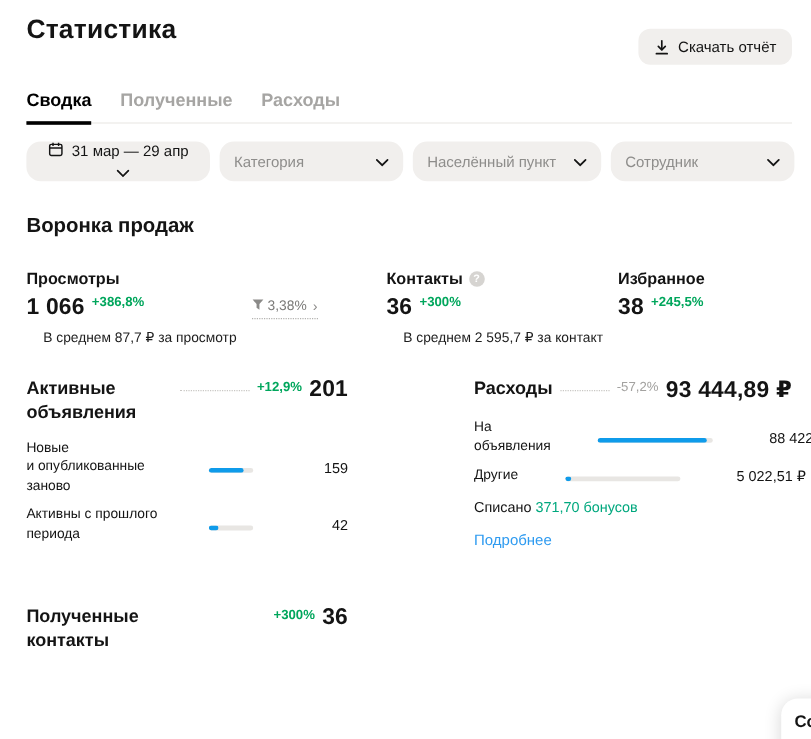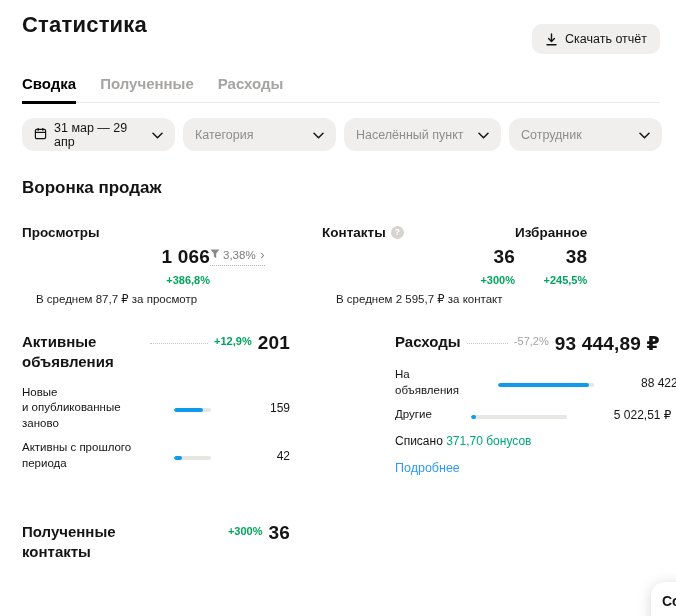--- a/index.html
+++ b/index.html
@@ -33,39 +33,39 @@
 
   
   .filters { display: flex; gap: 8px; margin-top: 15px; }
   .pill {
     height: 33px; background: #f1efed; border-radius: 12px;
     display: flex; align-items: center; justify-content: space-between;
     padding: 0 12px; font-size: 12.5px; cursor: pointer; flex: none;
   }
   .pill .ph { color: #8e8d8b; }
   .pill .val { color: #141414; display: flex; align-items: center; gap: 7px; }
-  .pill-date { width: 153px; } .pill-cat { width: 153px; }
+  .pill-date { width: 153px; flex-direction: column; } .pill-cat { width: 153px; }
   .pill-loc { width: 157px; } .pill-emp { width: 153px; }
   .chev { flex: none; margin-left: 8px; }
 
   
   .sec-h { font-size: 17px; font-weight: 700; }
   .sec-funnel { margin-top: 27px; }
   .sec-ind { margin-top: 53px; }
 
   
   .funnel-row { display: flex; margin-top: 27px; align-items: flex-start; }
   .f-card1 { width: 188px; } .f-conv { width: 112px; } .f-card2 { width: 193px; }
   .f-label { font-size: 13.5px; font-weight: 700; display: flex; align-items: center; }
   .help {
     width: 13px; height: 13px; border-radius: 50%; background: #d6d4d1;
     color: #fff; font-size: 9px; font-weight: 700; line-height: 13px;
     text-align: center; margin-left: 5px; cursor: pointer;
   }
-  .f-valrow { display: flex; align-items: flex-end; gap: 6px; margin-top: 6px; flex-direction: column; }
+  .f-valrow { display: flex; align-items: flex-start; gap: 6px; margin-top: 6px; }
   .f-value { font-size: 19px; font-weight: 700; letter-spacing: .2px; }
   .chg { font-size: 11px; font-weight: 600; color: #00a65c; }
   .f-caption { font-size: 11.5px; color: #1d1d1d; margin-top: 6px; padding-left: 14px; }
   .conv-chip {
     margin-top: 23px; display: inline-flex; align-items: center; gap: 3px;
     font-size: 11.5px; color: #7b7a78; cursor: pointer;
     border-bottom: 1px dotted #b3b2b0; padding-bottom: 3px;
   }
   .conv-chip .arr { color: #8b8a88; font-size: 12px; margin-left: 2px; }
 

